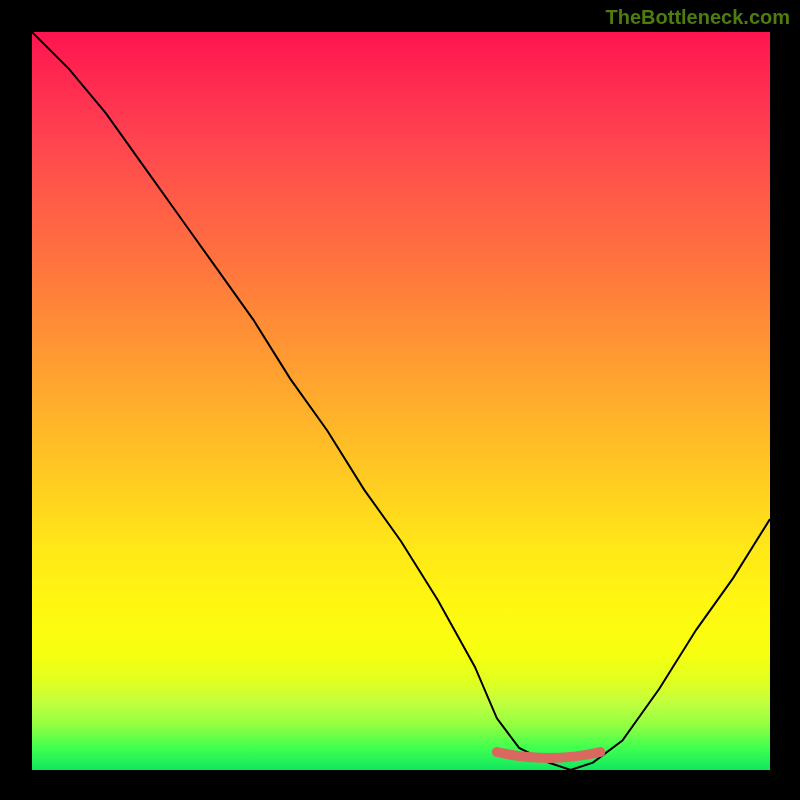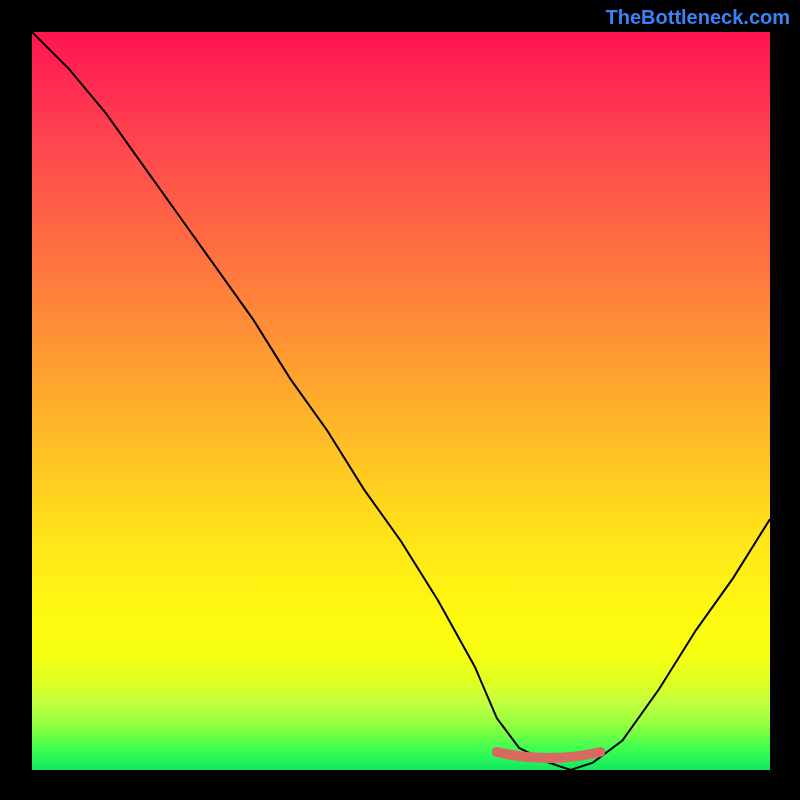--- a/index.html
+++ b/index.html
@@ -12,21 +12,21 @@
     height: 800px;
     background: #000000;
     position: relative;
     font-family: Arial, sans-serif;
     overflow: hidden;
   }
   .watermark {
     position: absolute;
     top: 6px;
     right: 10px;
-    color: #3b82f6;
+    color: #4d7c0f;
     font-size: 20px;
     font-weight: bold;
     z-index: 10;
   }
   .plot-area {
     position: absolute;
     top: 32px;
     left: 32px;
     width: 738px;
     height: 738px;

